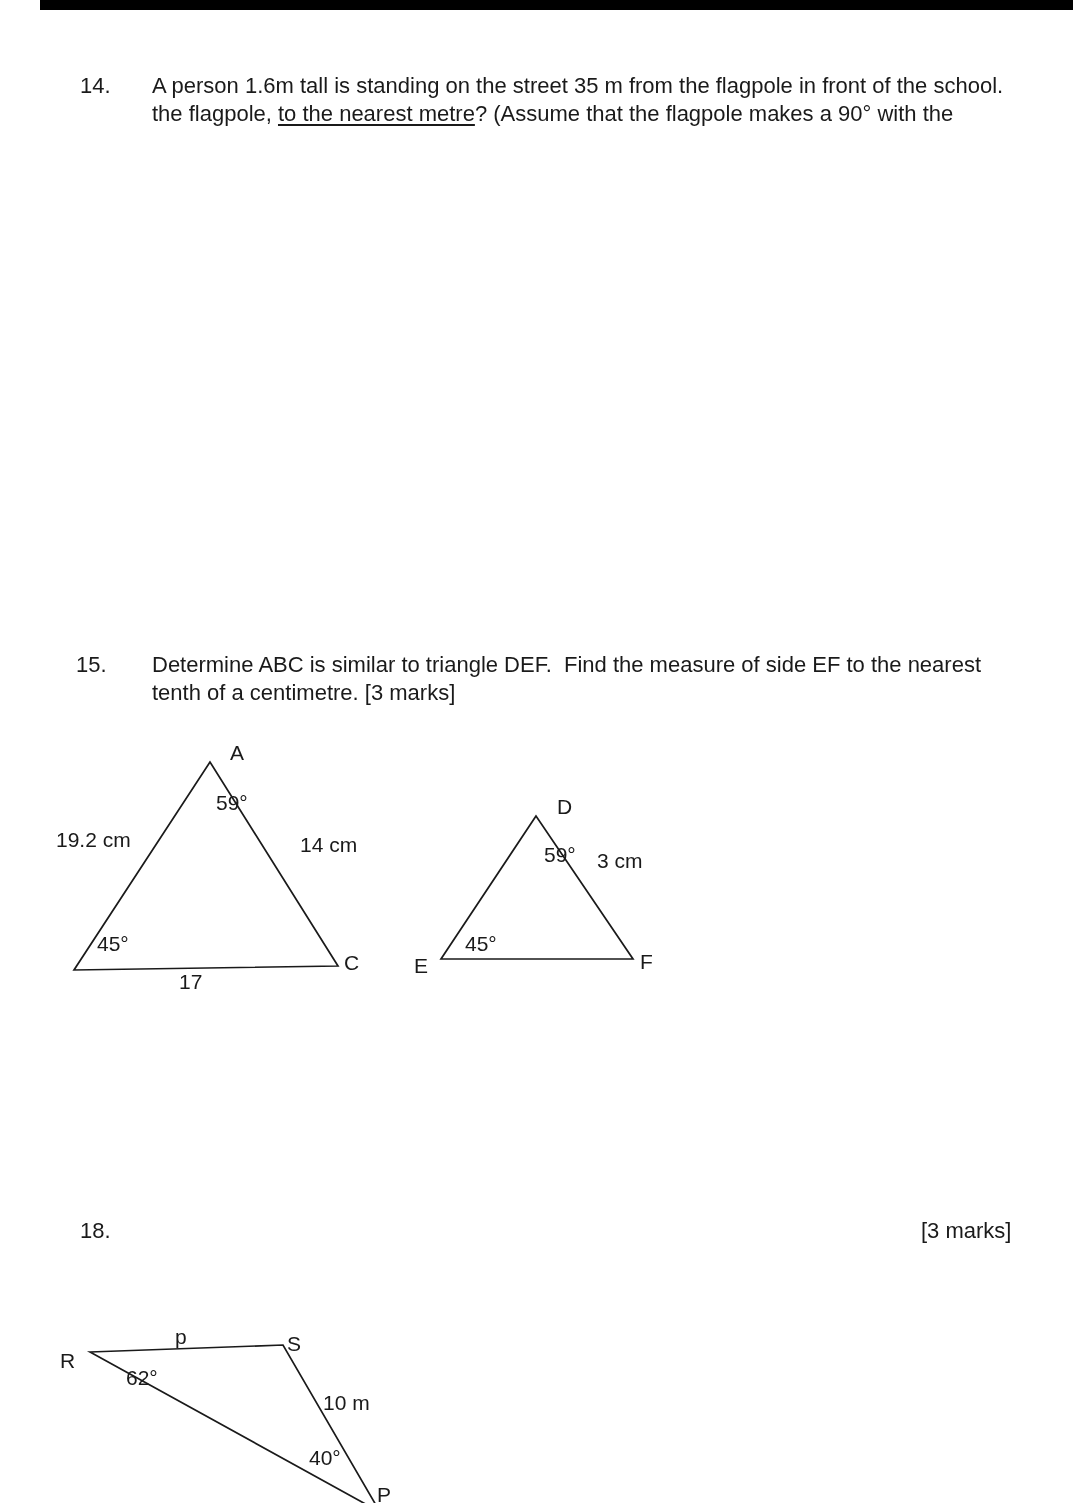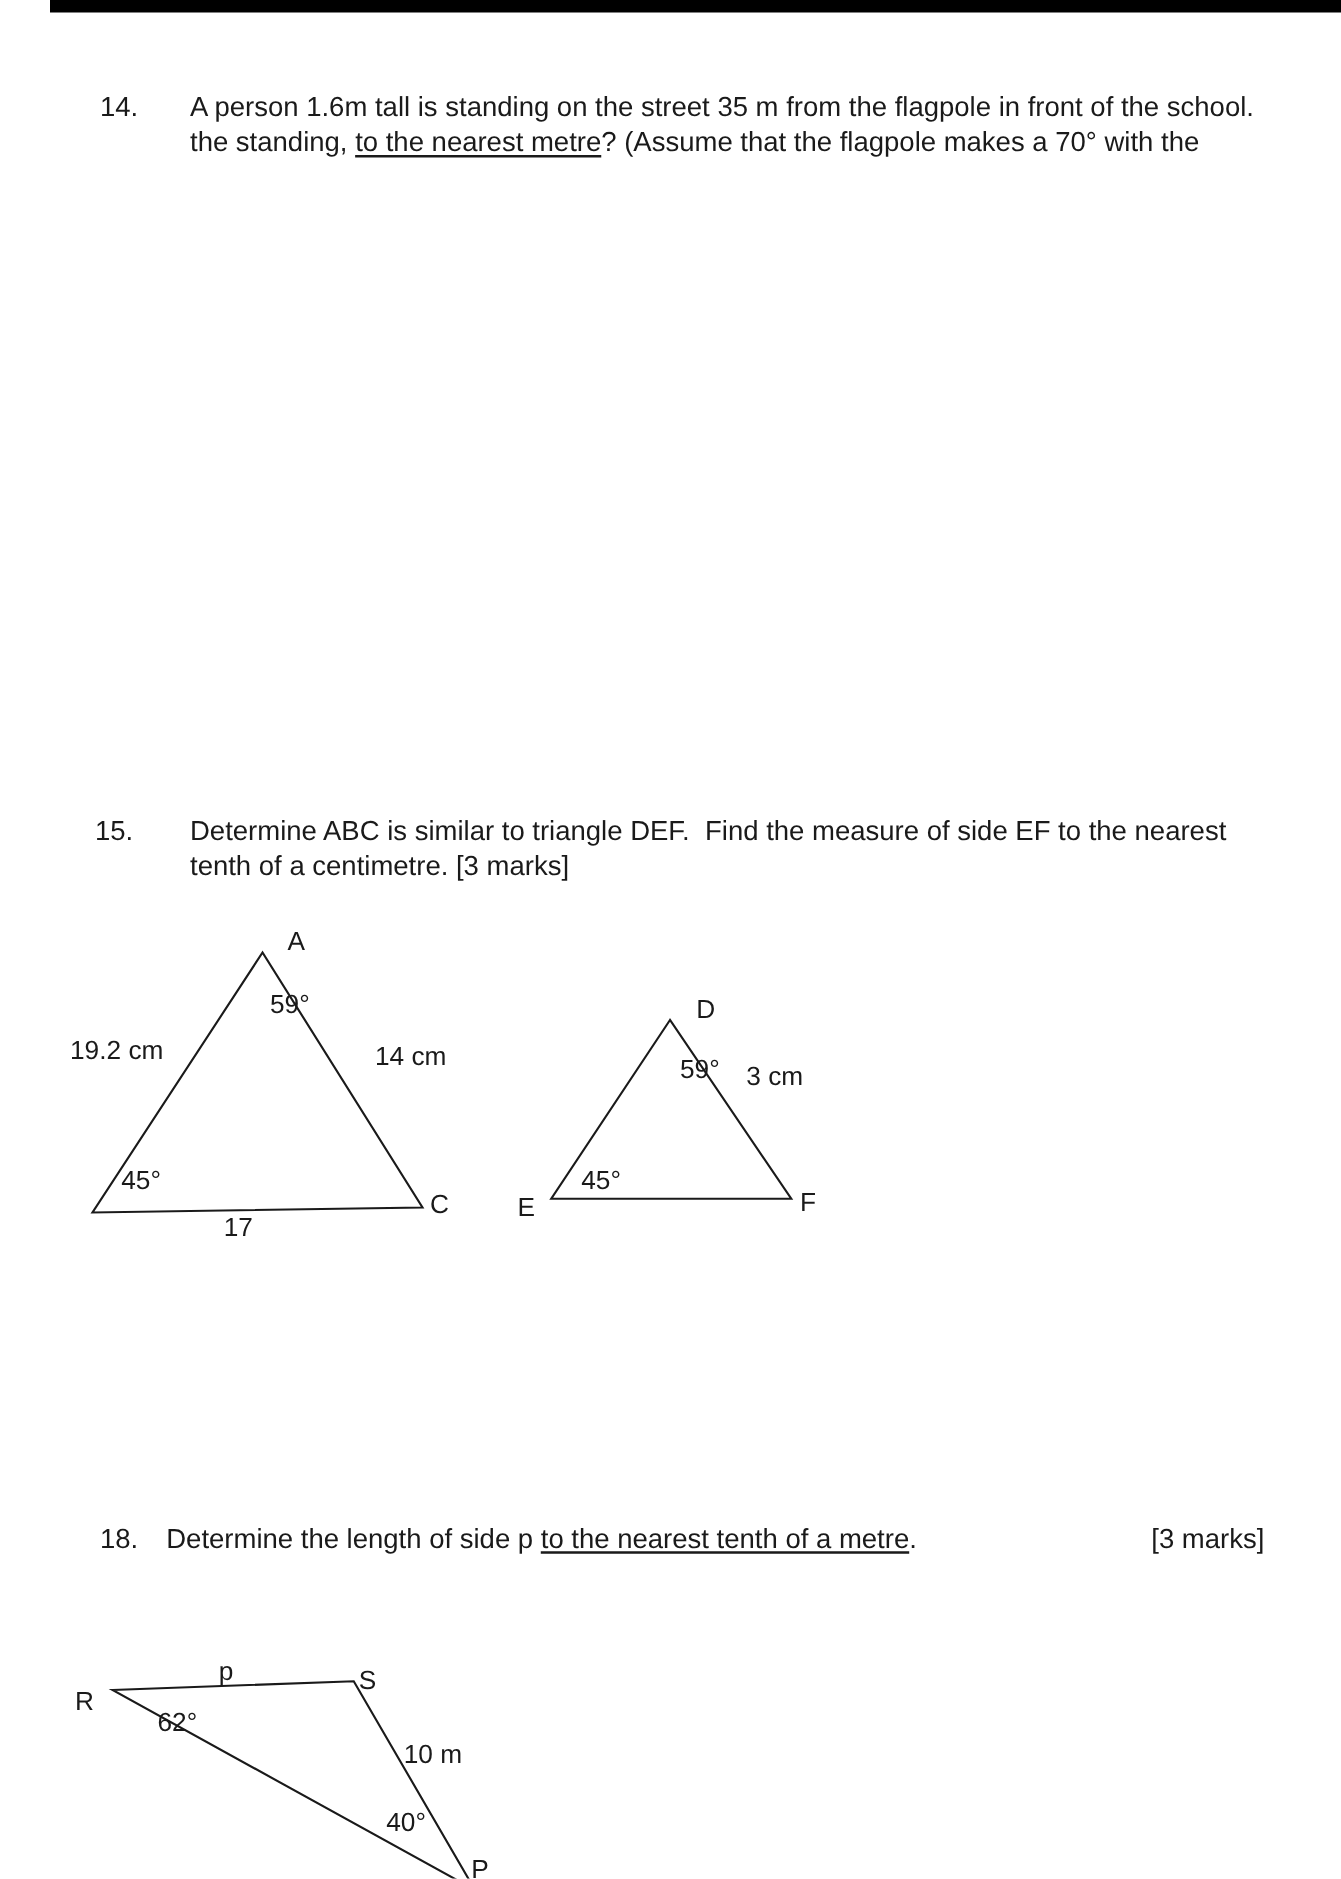--- a/index.html
+++ b/index.html
@@ -55,21 +55,21 @@
 </head>
 <body>
 
 <div class="page">
 
   <div class="top-bar"></div>
 
   <div class="qnum" style="left:40px; top:72px;">14.</div>
   <div class="qtext" style="left:112px; top:72px; width:945px;">
     <div class="qline">A person 1.6m tall is standing on the street 35 m from the flagpole in front of the school.</div>
-    <div class="qline"><span>the standing, </span><span class="u">to the nearest metre</span><span>? (Assume that the flagpole makes a 70° with the</span></div>
+    <div class="qline"><span>the flagpole, </span><span class="u">to the nearest metre</span><span>? (Assume that the flagpole makes a 90° with the</span></div>
   </div>
 
   <div class="qnum" style="left:36px; top:651px;">15.</div>
   <div class="qtext" style="left:112px; top:651px; width:945px;">
     <div class="qline">Determine ABC is similar to triangle DEF.  Find the measure of side EF to the nearest</div>
     <div class="qline">tenth of a centimetre. [3 marks]</div>
   </div>
 
   <svg class="diagram" style="left:0px; top:735px;" width="360" height="270" viewBox="0 0 360 270">
     <polygon class="tri-poly" points="170,27 34,235 298,231"></polygon>
@@ -86,23 +86,20 @@
     <polygon class="tri-poly" points="131,21 36,164 228,164"></polygon>
     <text x="152" y="19">D</text>
     <text x="139" y="67">59°</text>
     <text x="192" y="73">3 cm</text>
     <text x="9" y="178">E</text>
     <text x="60" y="156">45°</text>
     <text x="235" y="174">F</text>
   </svg>
 
   <div class="qnum" style="left:40px; top:1217px;">18.</div>
-  <div class="qtext" style="left:93px; top:1217px; width:780px;">
-    <div class="qline"><span>Determine the length of side p </span><span class="u">to the nearest tenth of a metre</span><span>.</span></div>
-  </div>
   <div class="marks" style="left:881px; top:1217px;text-align:center;">[3 marks]</div>
 
   <svg class="diagram" style="left:0px; top:1325px;" width="380" height="178" viewBox="0 0 380 178">
     <polygon class="tri-poly" points="50,27 243,20 340,187"></polygon>
     <text x="20" y="43">R</text>
     <text x="135" y="19">p</text>
     <text x="247" y="26">S</text>
     <text x="86" y="60">62°</text>
     <text x="283" y="85">10 m</text>
     <text x="269" y="140">40°</text>

